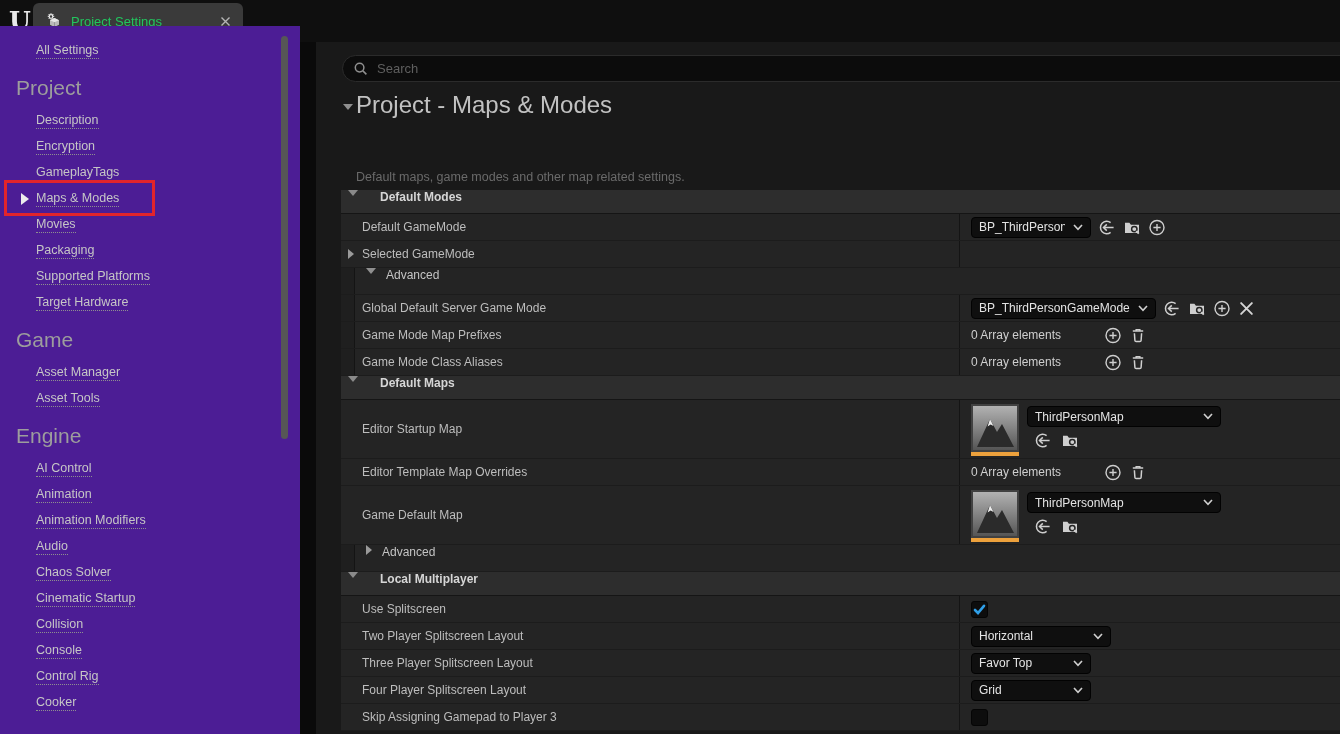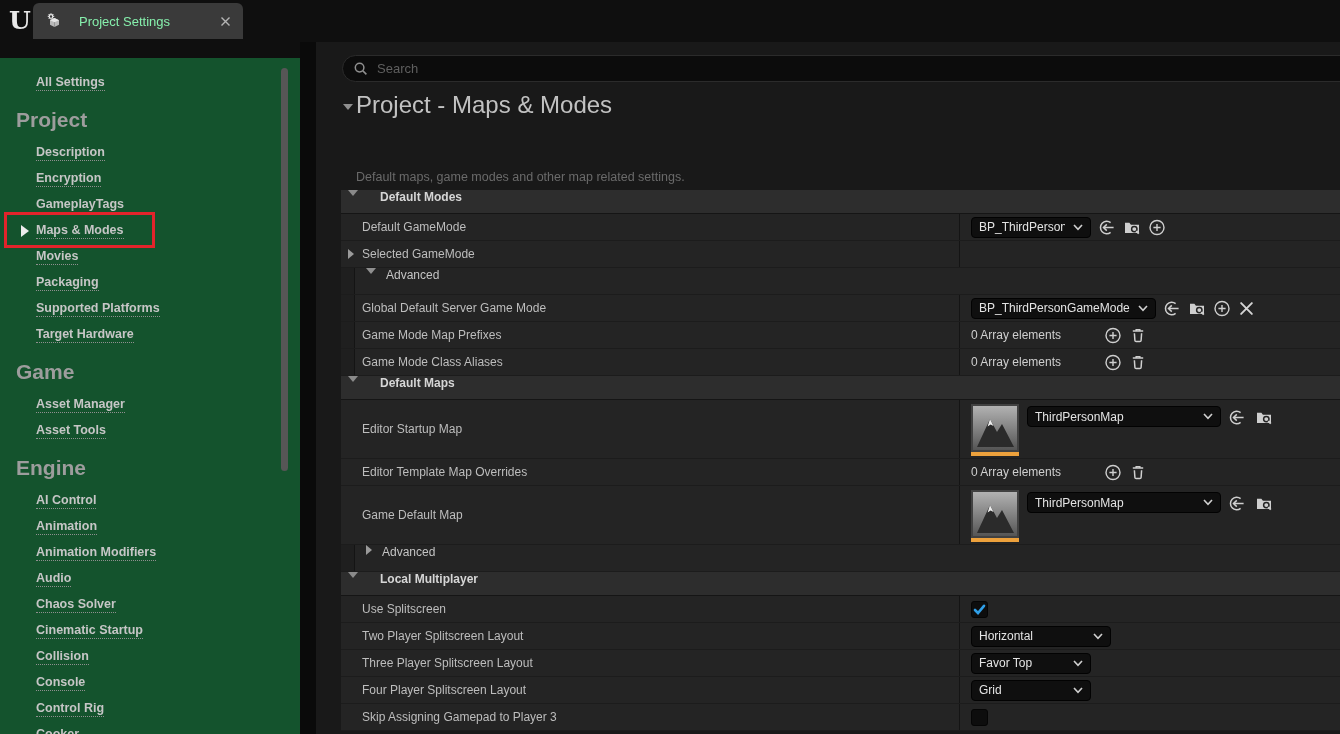--- a/index.html
+++ b/index.html
@@ -6,26 +6,26 @@
   body { background:#000; font-family:"Liberation Sans","DejaVu Sans",sans-serif; }
   .screen { position:relative; width:1340px; height:734px; overflow:hidden; background:#0f0f0f; }
 
   
   .topbar { position:absolute; left:0; top:0; right:0; height:42px; background:#0f0f0f; }
   .logo { position:absolute; left:7px; top:4px; width:26px; height:32px;
           font-family:"DejaVu Serif",serif; font-weight:bold; font-size:25px; color:#e9e9e9;
           display:flex; align-items:center; justify-content:center; }
   .tab { position:absolute; left:33px; top:3px; width:210px; height:36px; background:#3a3a3a;
          border-radius:6px 6px 0 0; display:flex; align-items:center; padding:0 10px 0 12px;
-         color:#86efac; font-size:13px; gap:16px; }
+         color:#22c55e; font-size:13px; gap:8px; }
   .tab .tlabel { flex:1; }
   .tab-close { width:16px; height:16px; display:flex; align-items:center; justify-content:center; }
 
   
-  .sidebar { position:absolute; left:0; top:58px; width:300px; bottom:0; background:#14532d;font-weight:bold; }
+  .sidebar { position:absolute; left:0; top:26px; width:300px; bottom:0; background:#4c1d95; }
   .gutter { position:absolute; left:300px; top:42px; width:16px; bottom:0; background:#0a0a0a; }
   .side-row { position:relative; height:26px; display:flex; align-items:center; padding-left:36px; }
   .side-link { color:#c6c6c6; font-size:12.5px; border-bottom:1px dotted #8f8f8f; padding-bottom:1px;
                display:inline-block; cursor:pointer; white-space:nowrap; }
   .side-title { color:#9d9d9d; font-size:21px; padding:12px 0 6px 16px; height:44px; }
   .all-row { margin-top:12px; }
   .sel-arrow { position:absolute; left:21px; top:50%; margin-top:-6px; width:0; height:0;
                border-top:6px solid transparent; border-bottom:6px solid transparent;
                border-left:8px solid #ececec; }
   .red-box { position:absolute; left:4px; top:-6px; width:151px; height:36px;
@@ -81,21 +81,21 @@
   .arr-txt { color:#cfcfcf; font-size:12px; width:126px; }
 
   .cb { width:17px; height:17px; background:#0d0d0d; border:1px solid #050505; border-radius:3px;
         display:flex; align-items:center; justify-content:center; }
   .cb svg { visibility:hidden; }
   .cb.checked svg { visibility:visible; }
 
   .mapthumb { position:relative; width:48px; height:52px; background:#414141; padding:2px;
               flex:none; }
   .mapthumb .obar { position:absolute; left:0; bottom:0; height:4px; width:100%; background:#eda13c; }
-  .map-col { display:flex; margin-left:1px; }
+  .map-col { display:flex; flex-direction:column; margin-left:1px; }
   .map-icons { display:flex; gap:9px; margin:4px 0 0 7px; }
   .map-val { align-items:flex-start !important; padding-top:4px; }
   .map-col .dd { margin-top:2px; }
 </style>
 </head>
 <body>
 
 <div class="screen">
 
   <div class="topbar">

